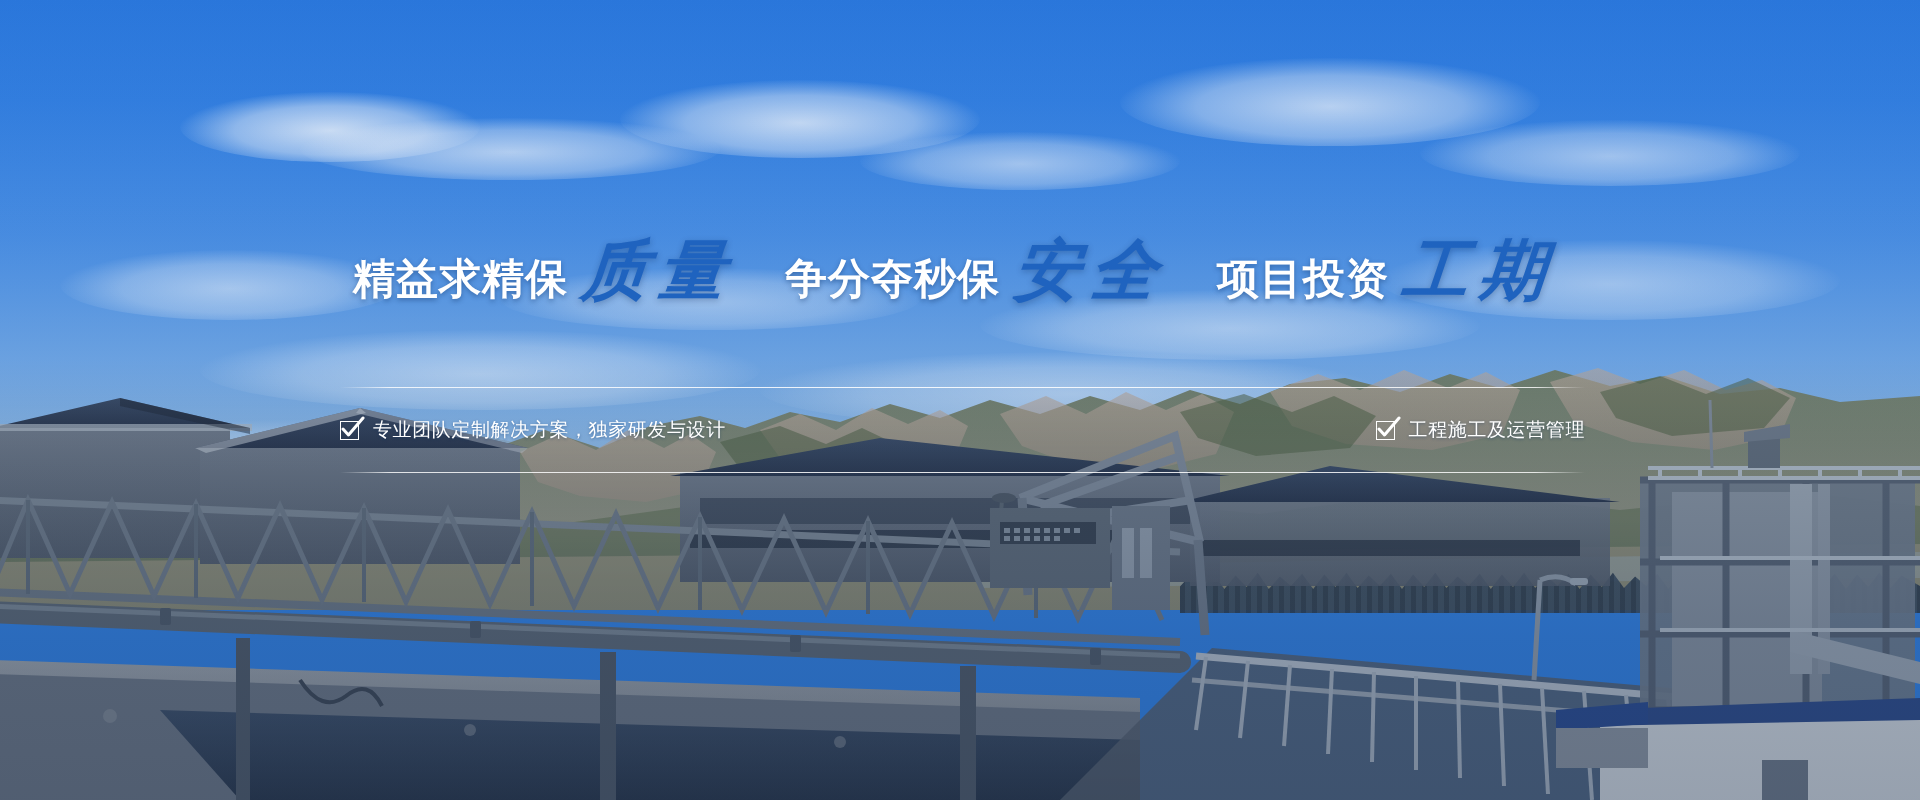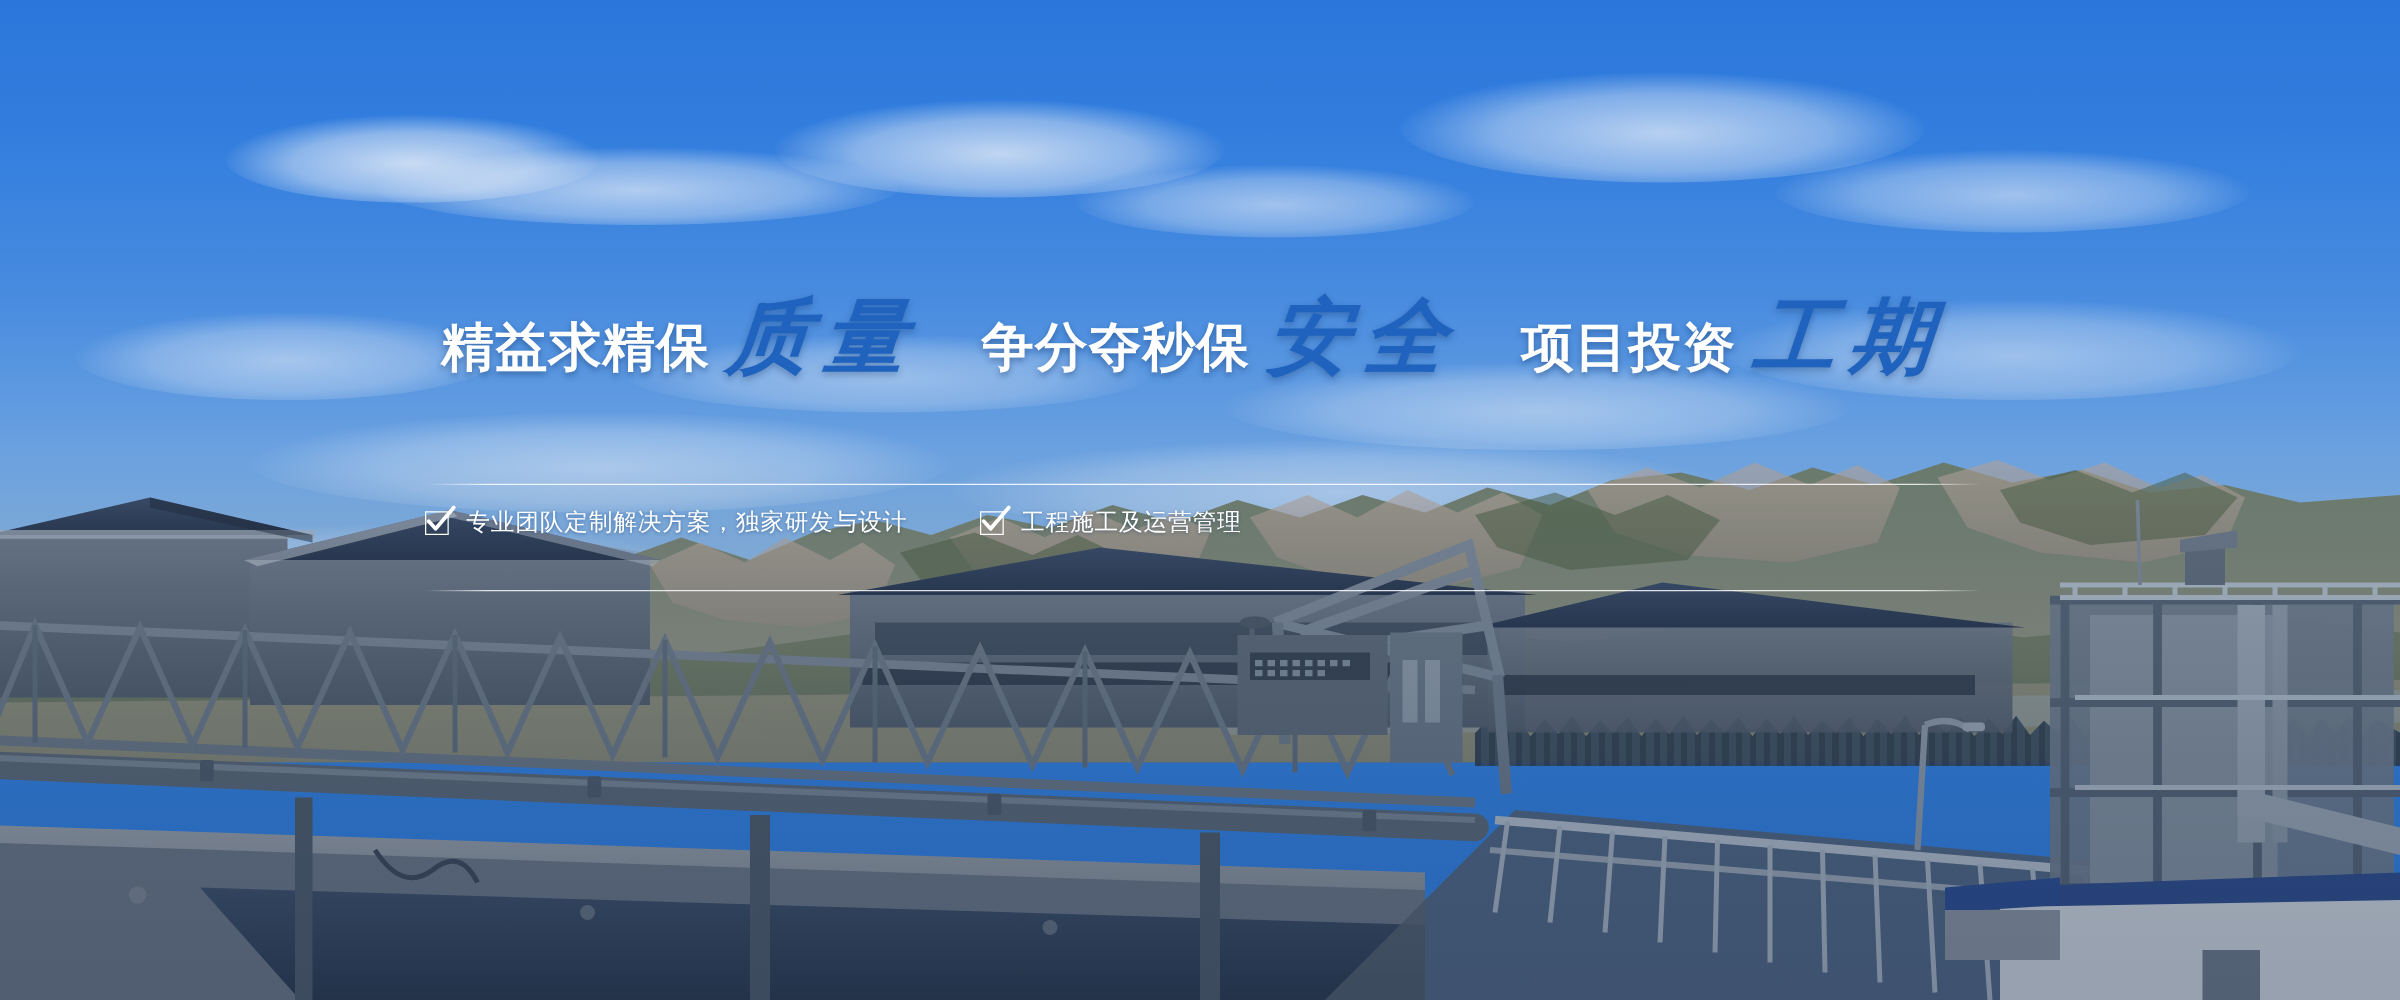--- a/index.html
+++ b/index.html
@@ -150,26 +150,26 @@
       rgba(255,255,255,0.82) 96%,
       rgba(255,255,255,0) 100%);
   }
   .rule-top { top: 387px; }
   .rule-bottom { top: 472px; }
 
   
   .features {
     position: absolute;
     left: 340px;
-    top: 394px;
+    top: 406px;
     width: 1245px;
     height: 48px;
     display: flex;
     align-items: center;
-    justify-content: flex-start;
+    justify-content: space-between;
   }
 
   .feature {
     display: flex;
     align-items: center;
     white-space: nowrap;
   }
   .feature + .feature { margin-left: 58px; }
 
   .chk {

